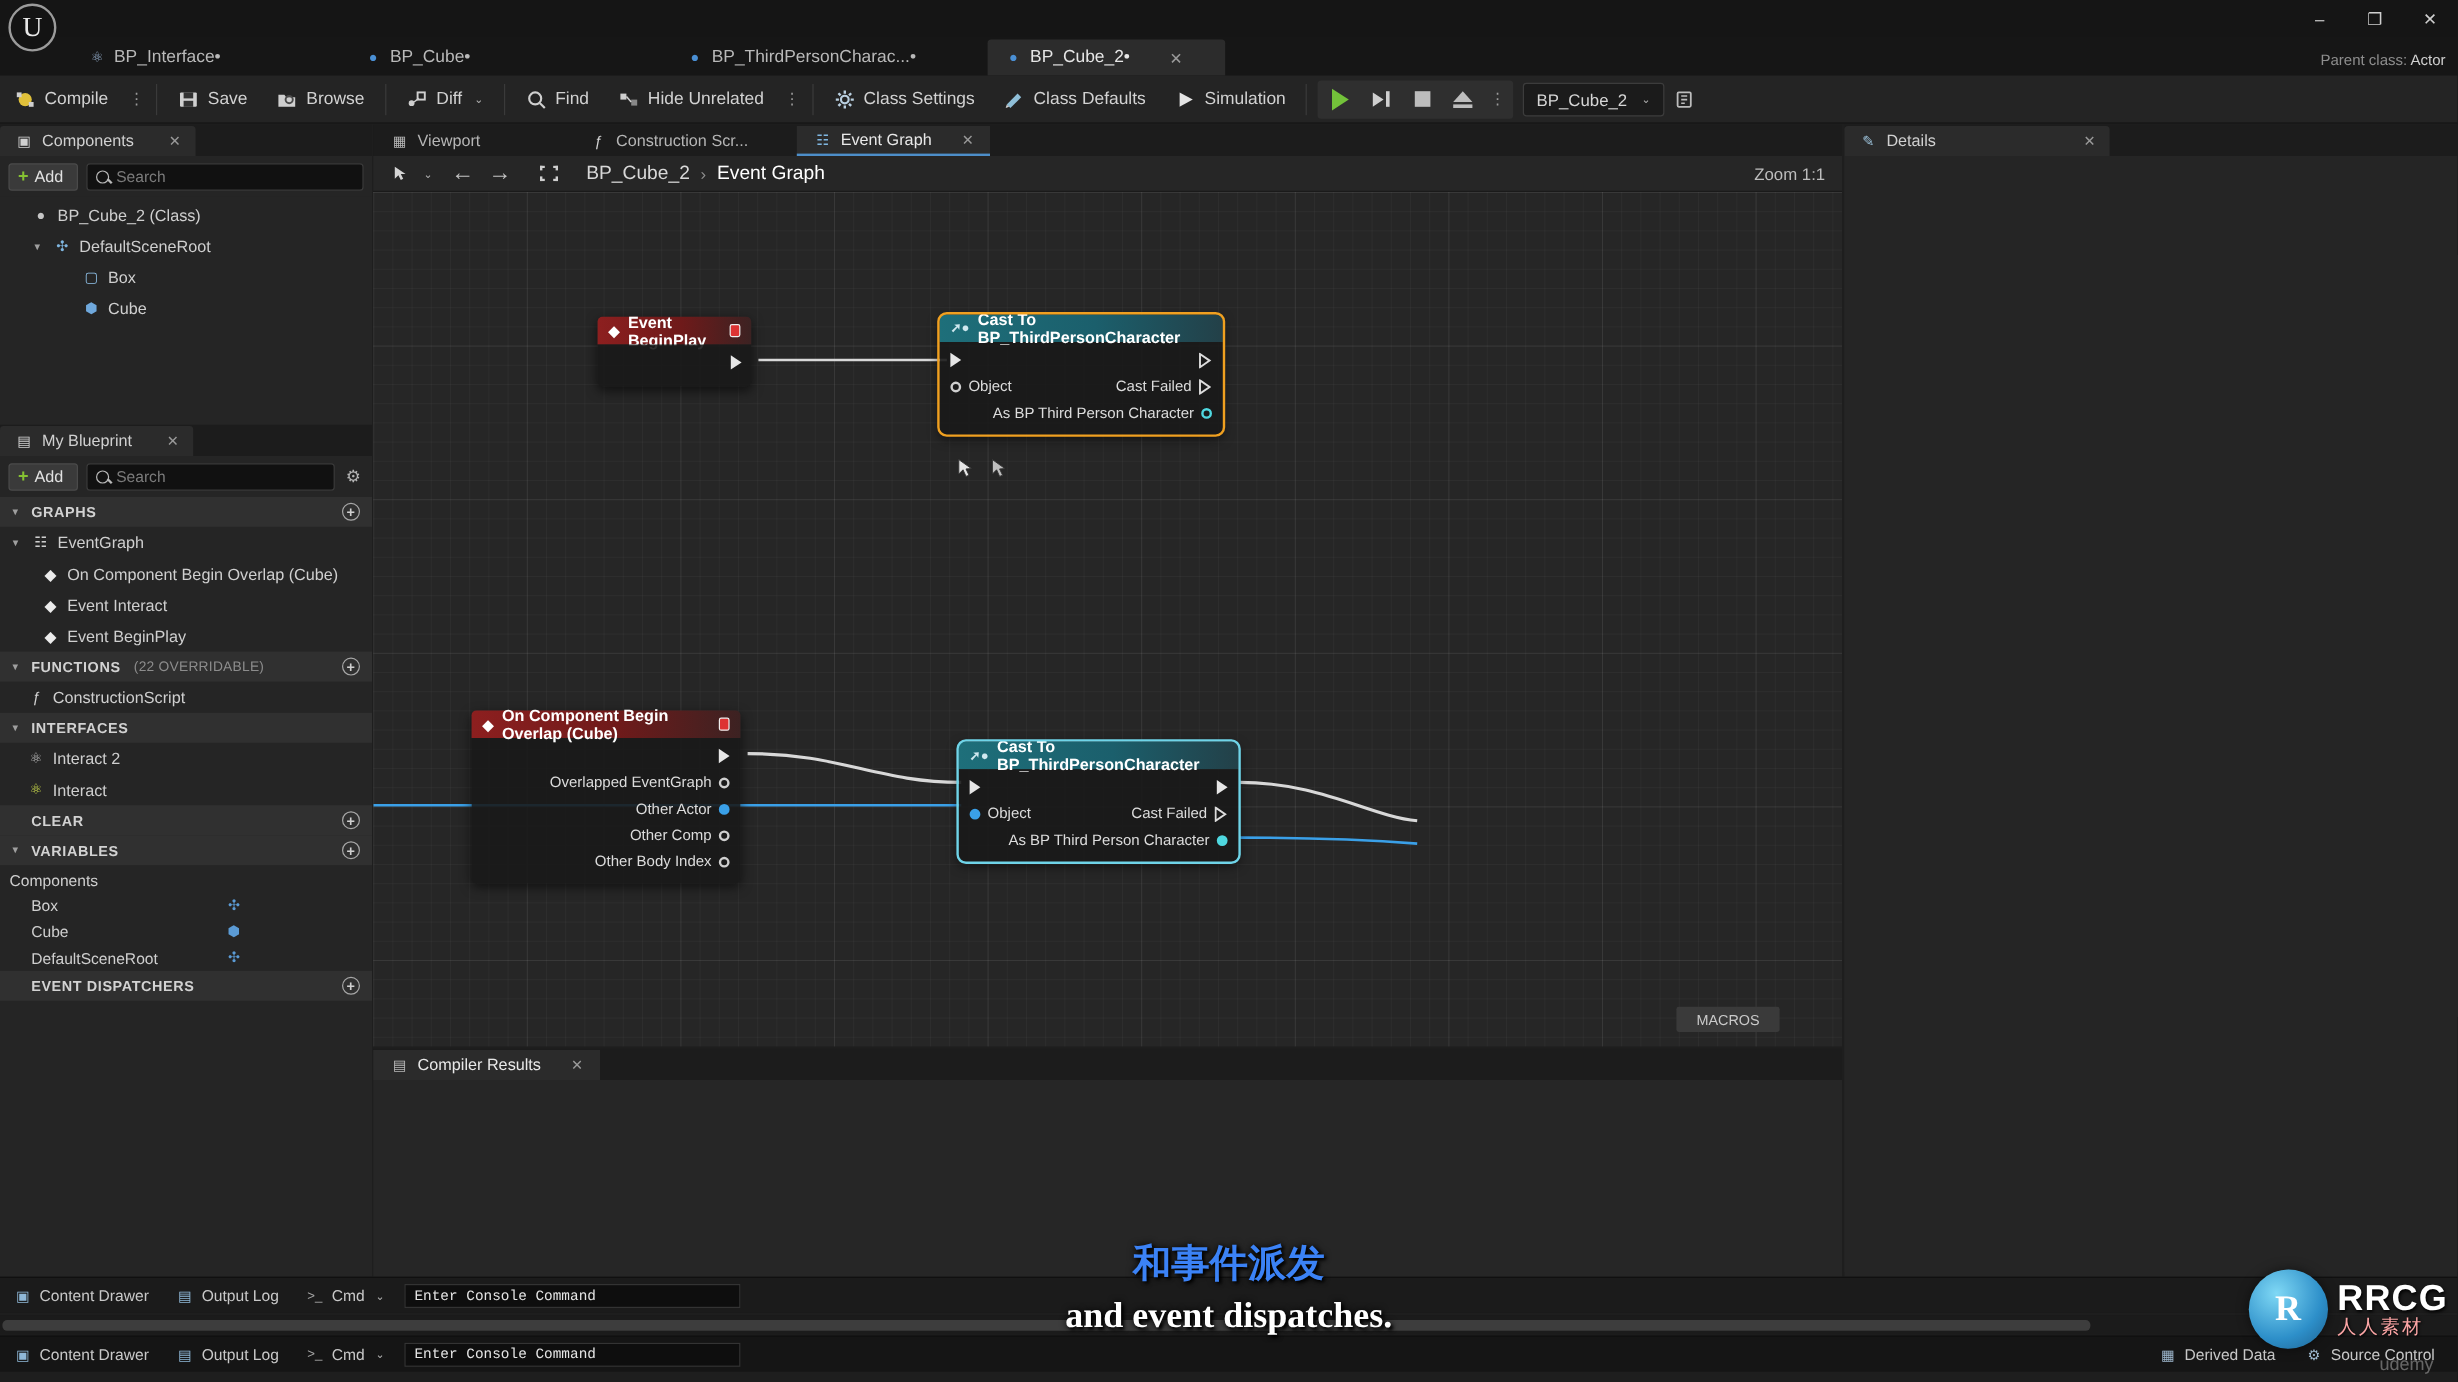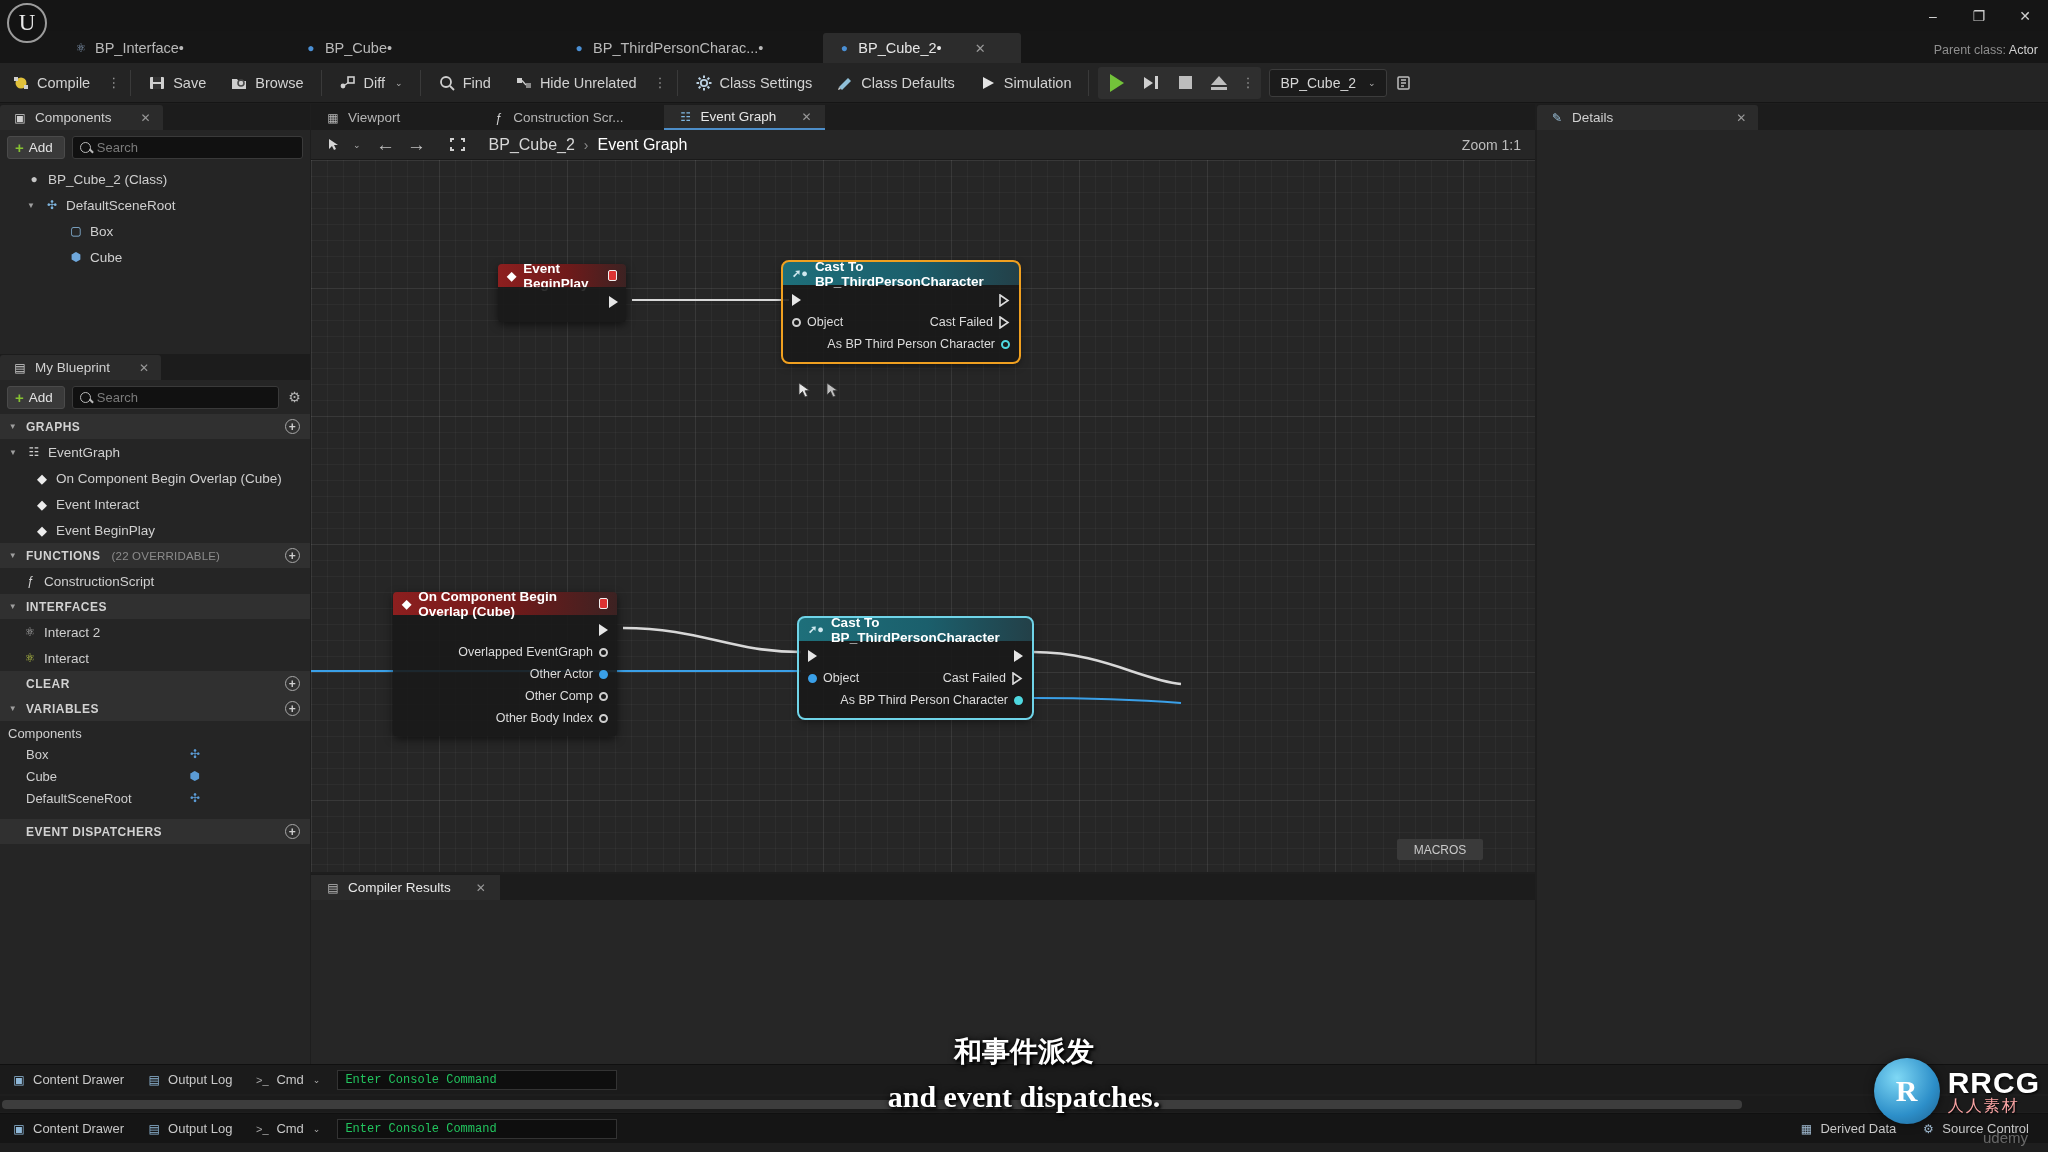--- a/index.html
+++ b/index.html
@@ -286,39 +286,39 @@
   }
   .sb1 { top: 1064px; }
   .sb2 { top: 1113px; background: #151515; }
   .sbtn {
     display: flex; align-items: center; gap: 6px; height: 26px; padding: 0 11px;
     font-size: 13px; color: #c8c8c8;
   }
   .cmdbox {
     width: 280px; height: 20px; background: #0e0e0e; border: 1px solid #333;
     display: flex; align-items: center; padding: 0 7px; margin-left: 6px;
-    font-size: 12px; color: #22c55e; font-family: "Liberation Mono", monospace;
+    font-size: 12px; color: #e5e5e5; font-family: "Liberation Mono", monospace;
   }
   .sb-right { margin-left: auto; display: flex; align-items: center; gap: 2px; padding-right: 8px; }
 
   .scrollstrip {
     position: absolute; left: 0; top: 1096px; width: 2048px; height: 16px; background: #1b1b1b;
   }
   .scrollthumb {
     position: absolute; left: 2px; top: 4px; width: 1740px; height: 9px;
     background: #3d3d3d; border-radius: 4px;
   }
 
   
   .subs {
     position: absolute; left: 0; top: 1030px; width: 2048px; text-align: center;
     pointer-events: none; z-index: 40;
   }
   .sub-cn {
-    font-size: 28px; color: #ffffff; font-weight: bold;
+    font-size: 32px; color: #3b82f6; font-weight: bold;
     text-shadow: 0 0 6px #000, 2px 2px 3px #000; line-height: 44px;
     font-family: "DejaVu Sans", sans-serif;
   }
   .sub-en {
     font-size: 30px; color: #ffffff; font-weight: bold;
     text-shadow: 0 0 6px #000, 2px 2px 3px #000; line-height: 46px;
     font-family: "Liberation Serif", serif;
   }
 
   
@@ -644,21 +644,21 @@
     </div>
     <div class="varrow">
       <span>Cube</span>
       <span class="vicon" style="color:#5b9bd5;">⬢</span>
     </div>
     <div class="varrow">
       <span>DefaultSceneRoot</span>
       <span class="vicon" style="color:#5b9bd5;">✣</span>
     </div>
 
-    <div class="section" style="margin-top:10px;">
+    <div class="section" style="margin-top:0;">
       <span class="tw"></span>
       <span>EVENT DISPATCHERS</span>
       <span class="pluscircle">+</span>
     </div>
   </div>
 
   <div class="graphwrap">
     <div class="graphtabs">
       <div class="gtab">
         <span class="ic">▦</span>

